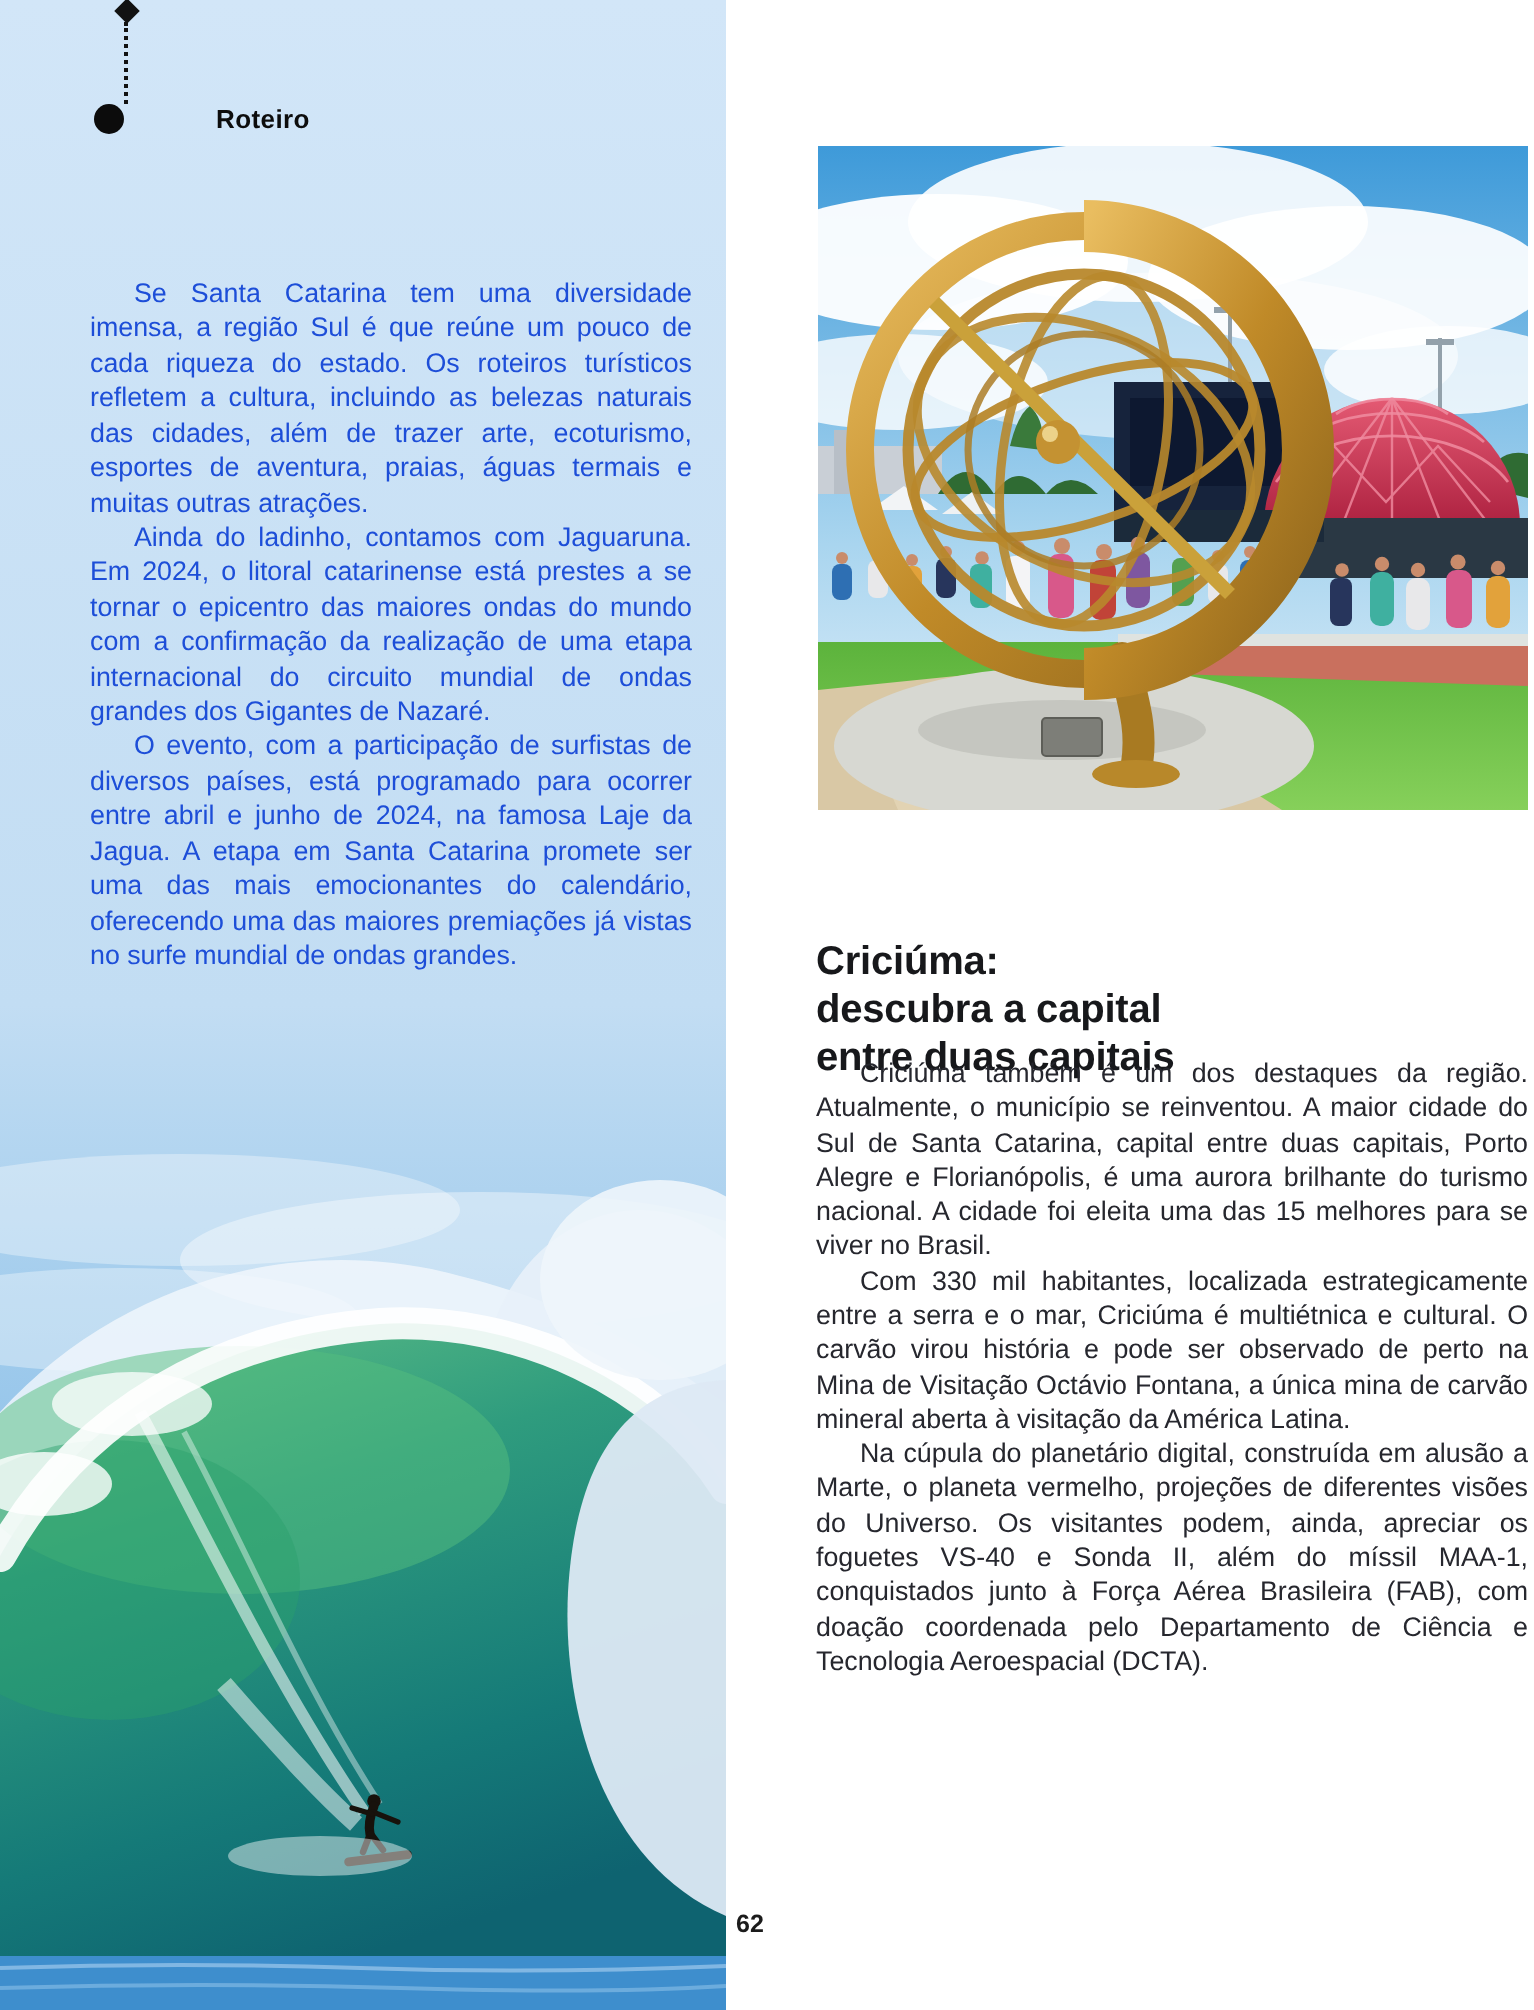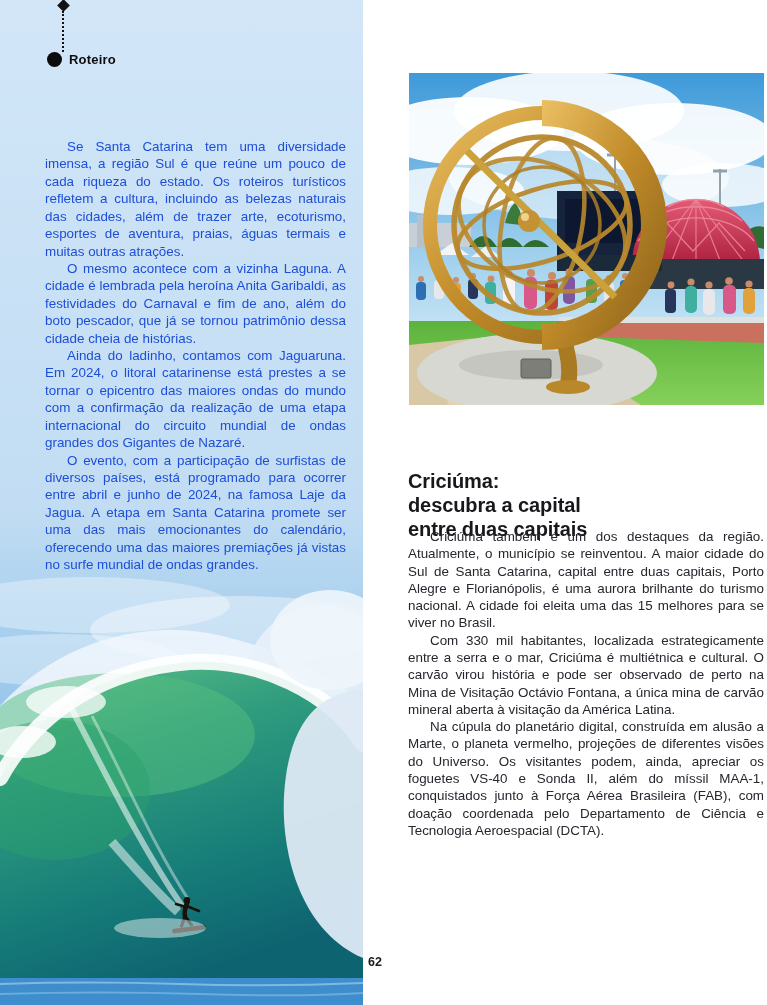--- a/index.html
+++ b/index.html
@@ -7,21 +7,21 @@
     position:relative;width:767px;height:1005px;background:#ffffff;
     font-family:"Liberation Sans",sans-serif;overflow:hidden;
   }
   
   .left-panel{position:absolute;left:0;top:0;width:363px;height:1005px;background:#cde3f6;}
   .left-panel svg{position:absolute;left:0;top:0;display:block;}
   .corner-diamond{position:absolute;left:59px;top:1px;width:9px;height:9px;background:#121212;transform:rotate(45deg);}
   .dotted-line{position:absolute;left:62px;top:11px;height:41px;width:0;border-left:2px dotted #121212;}
   .kicker{position:absolute;left:47px;top:52px;display:flex;align-items:center;gap:7px;}
   .kicker-dot{width:15px;height:15px;border-radius:50%;background:#0c0c0c;flex:0 0 auto;}
-  .kicker-label{font-size:13px;font-weight:bold;color:#0d0d0d;letter-spacing:.2px;}
+  .kicker-label{font-size:13px;font-weight:bold;color:#0d0d0d;letter-spacing:.2px;margin-left:39px;}
   .left-title{
     position:absolute;left:45px;top:78px;margin:0;width:310px;
     font-size:21px;line-height:1.13;font-weight:bold;color:#16171c;
     white-space:pre-line;letter-spacing:-.2px;
   }
   .left-body{
     position:absolute;left:45px;top:138px;width:301px;
     font-size:13.4px;line-height:1.3;color:#1d4ed8;text-align:justify;
   }
   .left-body p,.right-body p{margin:0;text-indent:22px;}
@@ -110,21 +110,20 @@
     <div class="dotted-line"></div>
 
     <div class="kicker">
       <span class="kicker-dot"></span>
       <span class="kicker-label">Roteiro</span>
     </div>
 
 
     <div class="left-body">
       <p>Se Santa Catarina tem uma diversidade imensa, a região Sul é que reúne um pouco de cada riqueza do estado. Os roteiros turísticos refletem a cultura, incluindo as belezas naturais das cidades, além de trazer arte, ecoturismo, esportes de aventura, praias, águas termais e muitas outras atrações.</p>
-      <p>O mesmo acontece com a vizinha Laguna. A cidade é lembrada pela heroína Anita Garibaldi, as festividades do Carnaval e fim de ano, além do boto pescador, que já se tornou patrimônio dessa cidade cheia de histórias.</p>
       <p>Ainda do ladinho, contamos com Jaguaruna. Em 2024, o litoral catarinense está prestes a se tornar o epicentro das maiores ondas do mundo com a confirmação da realização de uma etapa internacional do circuito mundial de ondas grandes dos Gigantes de Nazaré.</p>
       <p>O evento, com a participação de surfistas de diversos países, está programado para ocorrer entre abril e junho de 2024, na famosa Laje da Jagua. A etapa em Santa Catarina promete ser uma das mais emocionantes do calendário, oferecendo uma das maiores premiações já vistas no surfe mundial de ondas grandes.</p>
     </div>
   </div>
 
   <div class="photo">
     <svg width="355" height="332" viewBox="0 0 355 332" aria-hidden="true">
       <defs>
         <linearGradient id="psky" x1="0" y1="0" x2="0" y2="1">
           <stop offset="0" stop-color="#3e9ad9"></stop>

